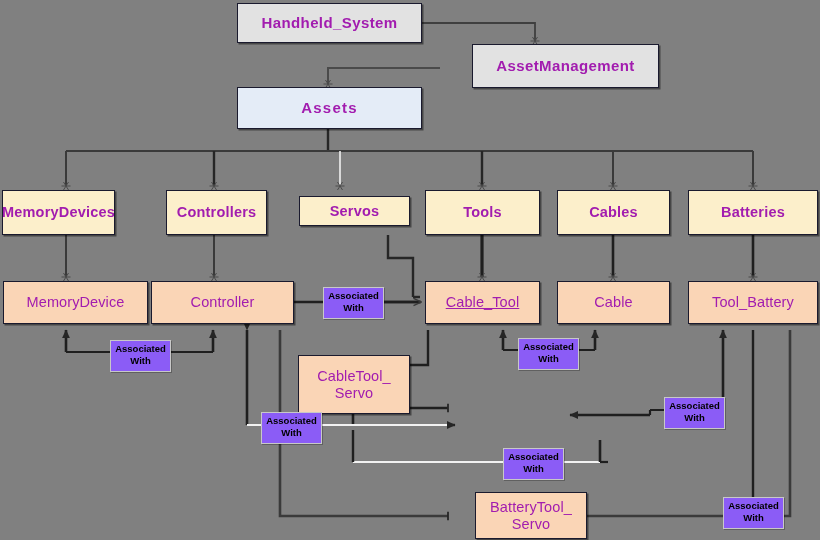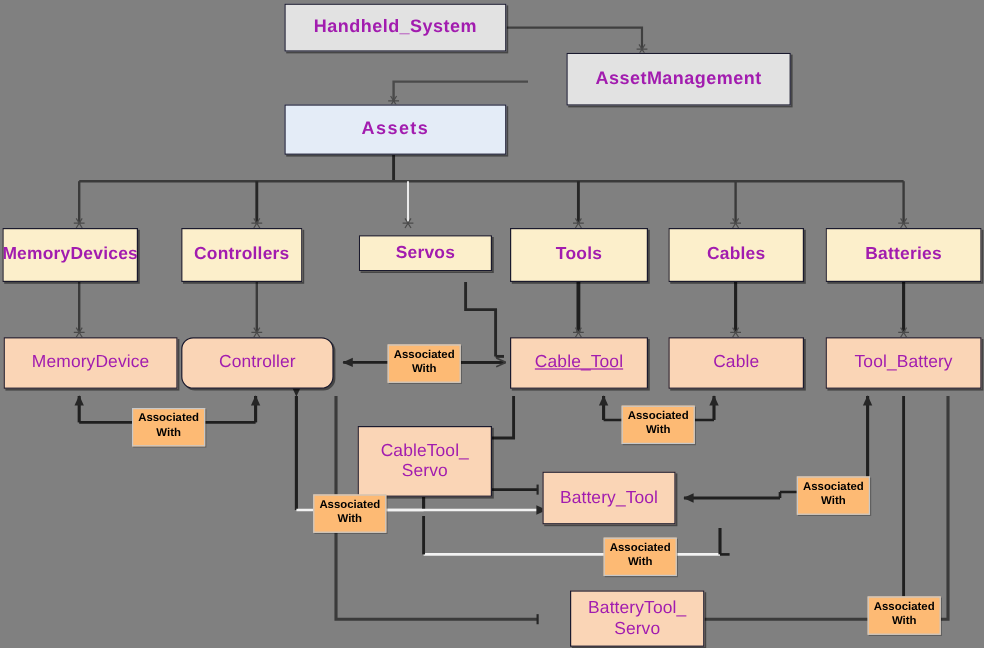--- a/index.html
+++ b/index.html
@@ -58,21 +58,21 @@
   }
   .node.cls {
     background: #fad5b6;
     font-weight: normal;
     font-size: 14.5px;
     letter-spacing: 0.1px;
   }
   .assoc-label {
     position: absolute;
     box-sizing: border-box;
-    background: #fdba74;
+    background: #8b5cf6;
     border: 1px solid #c8c8c8;
     color: #000;
     font-size: 9.5px;
     font-weight: bold;
     text-align: center;
     line-height: 1.25;
     padding: 2px 2px 1px 2px;
     white-space: pre-line;
     box-shadow: 1px 1px 0 rgba(0,0,0,0.25);
   }
@@ -209,44 +209,43 @@
   </svg>
 
   <div class="node pkg" style="left:237px;top:3px;width:185px;height:40px;">Handheld_System</div>
 
   <div class="node pkg" style="left:440px;top:44px;width:187px;height:44px;margin-left:32px;">AssetManagement</div>
 
   <div class="node assets" style="left:237px;top:87px;width:185px;height:42px;">Assets</div>
 
   <div class="node cat" style="left:2px;top:190px;width:113px;height:45px;">MemoryDevices</div>
 
-  <div class="node cat" style="left:151px;top:190px;width:101px;height:45px;">Controllers</div>
+  <div class="node cat" style="left:166px;top:190px;width:101px;height:45px;">Controllers</div>
 
   <div class="node cat" style="left:299px;top:196px;width:111px;height:30px;">Servos</div>
 
   <div class="node cat" style="left:425px;top:190px;width:115px;height:45px;">Tools</div>
 
   <div class="node cat" style="left:557px;top:190px;width:113px;height:45px;">Cables</div>
 
   <div class="node cat" style="left:688px;top:190px;width:130px;height:45px;">Batteries</div>
 
   <div class="node cls" style="left:3px;top:281px;width:145px;height:43px;">MemoryDevice</div>
 
-  <div class="node cls" style="left:151px;top:281px;width:127px;height:43px;border-radius:10px;">Controller</div>
+  <div class="node cls" style="left:151px;top:281px;width:143px;height:43px;">Controller</div>
 
   <div class="node cls" style="left:425px;top:281px;width:115px;height:43px;text-decoration:underline;">Cable_Tool</div>
 
   <div class="node cls" style="left:557px;top:281px;width:113px;height:43px;">Cable</div>
 
   <div class="node cls" style="left:688px;top:281px;width:130px;height:43px;">Tool_Battery</div>
 
   <div class="node cls" style="left:298px;top:355px;width:112px;height:59px;white-space:pre-line;">CableTool_
 Servo</div>
 
-  <div class="node cls" style="left:452px;top:393px;width:111px;height:44px;">Battery_Tool</div>
 
   <div class="node cls" style="left:451px;top:492px;width:112px;height:47px;white-space:pre-line;margin-left:24px;">BatteryTool_
 Servo</div>
 
   <div class="assoc-label" style="left:323px;top:287px;width:61px;height:32px;">Associated
 With</div>
 
   <div class="assoc-label" style="left:110px;top:340px;width:61px;height:32px;">Associated
 With</div>
 

